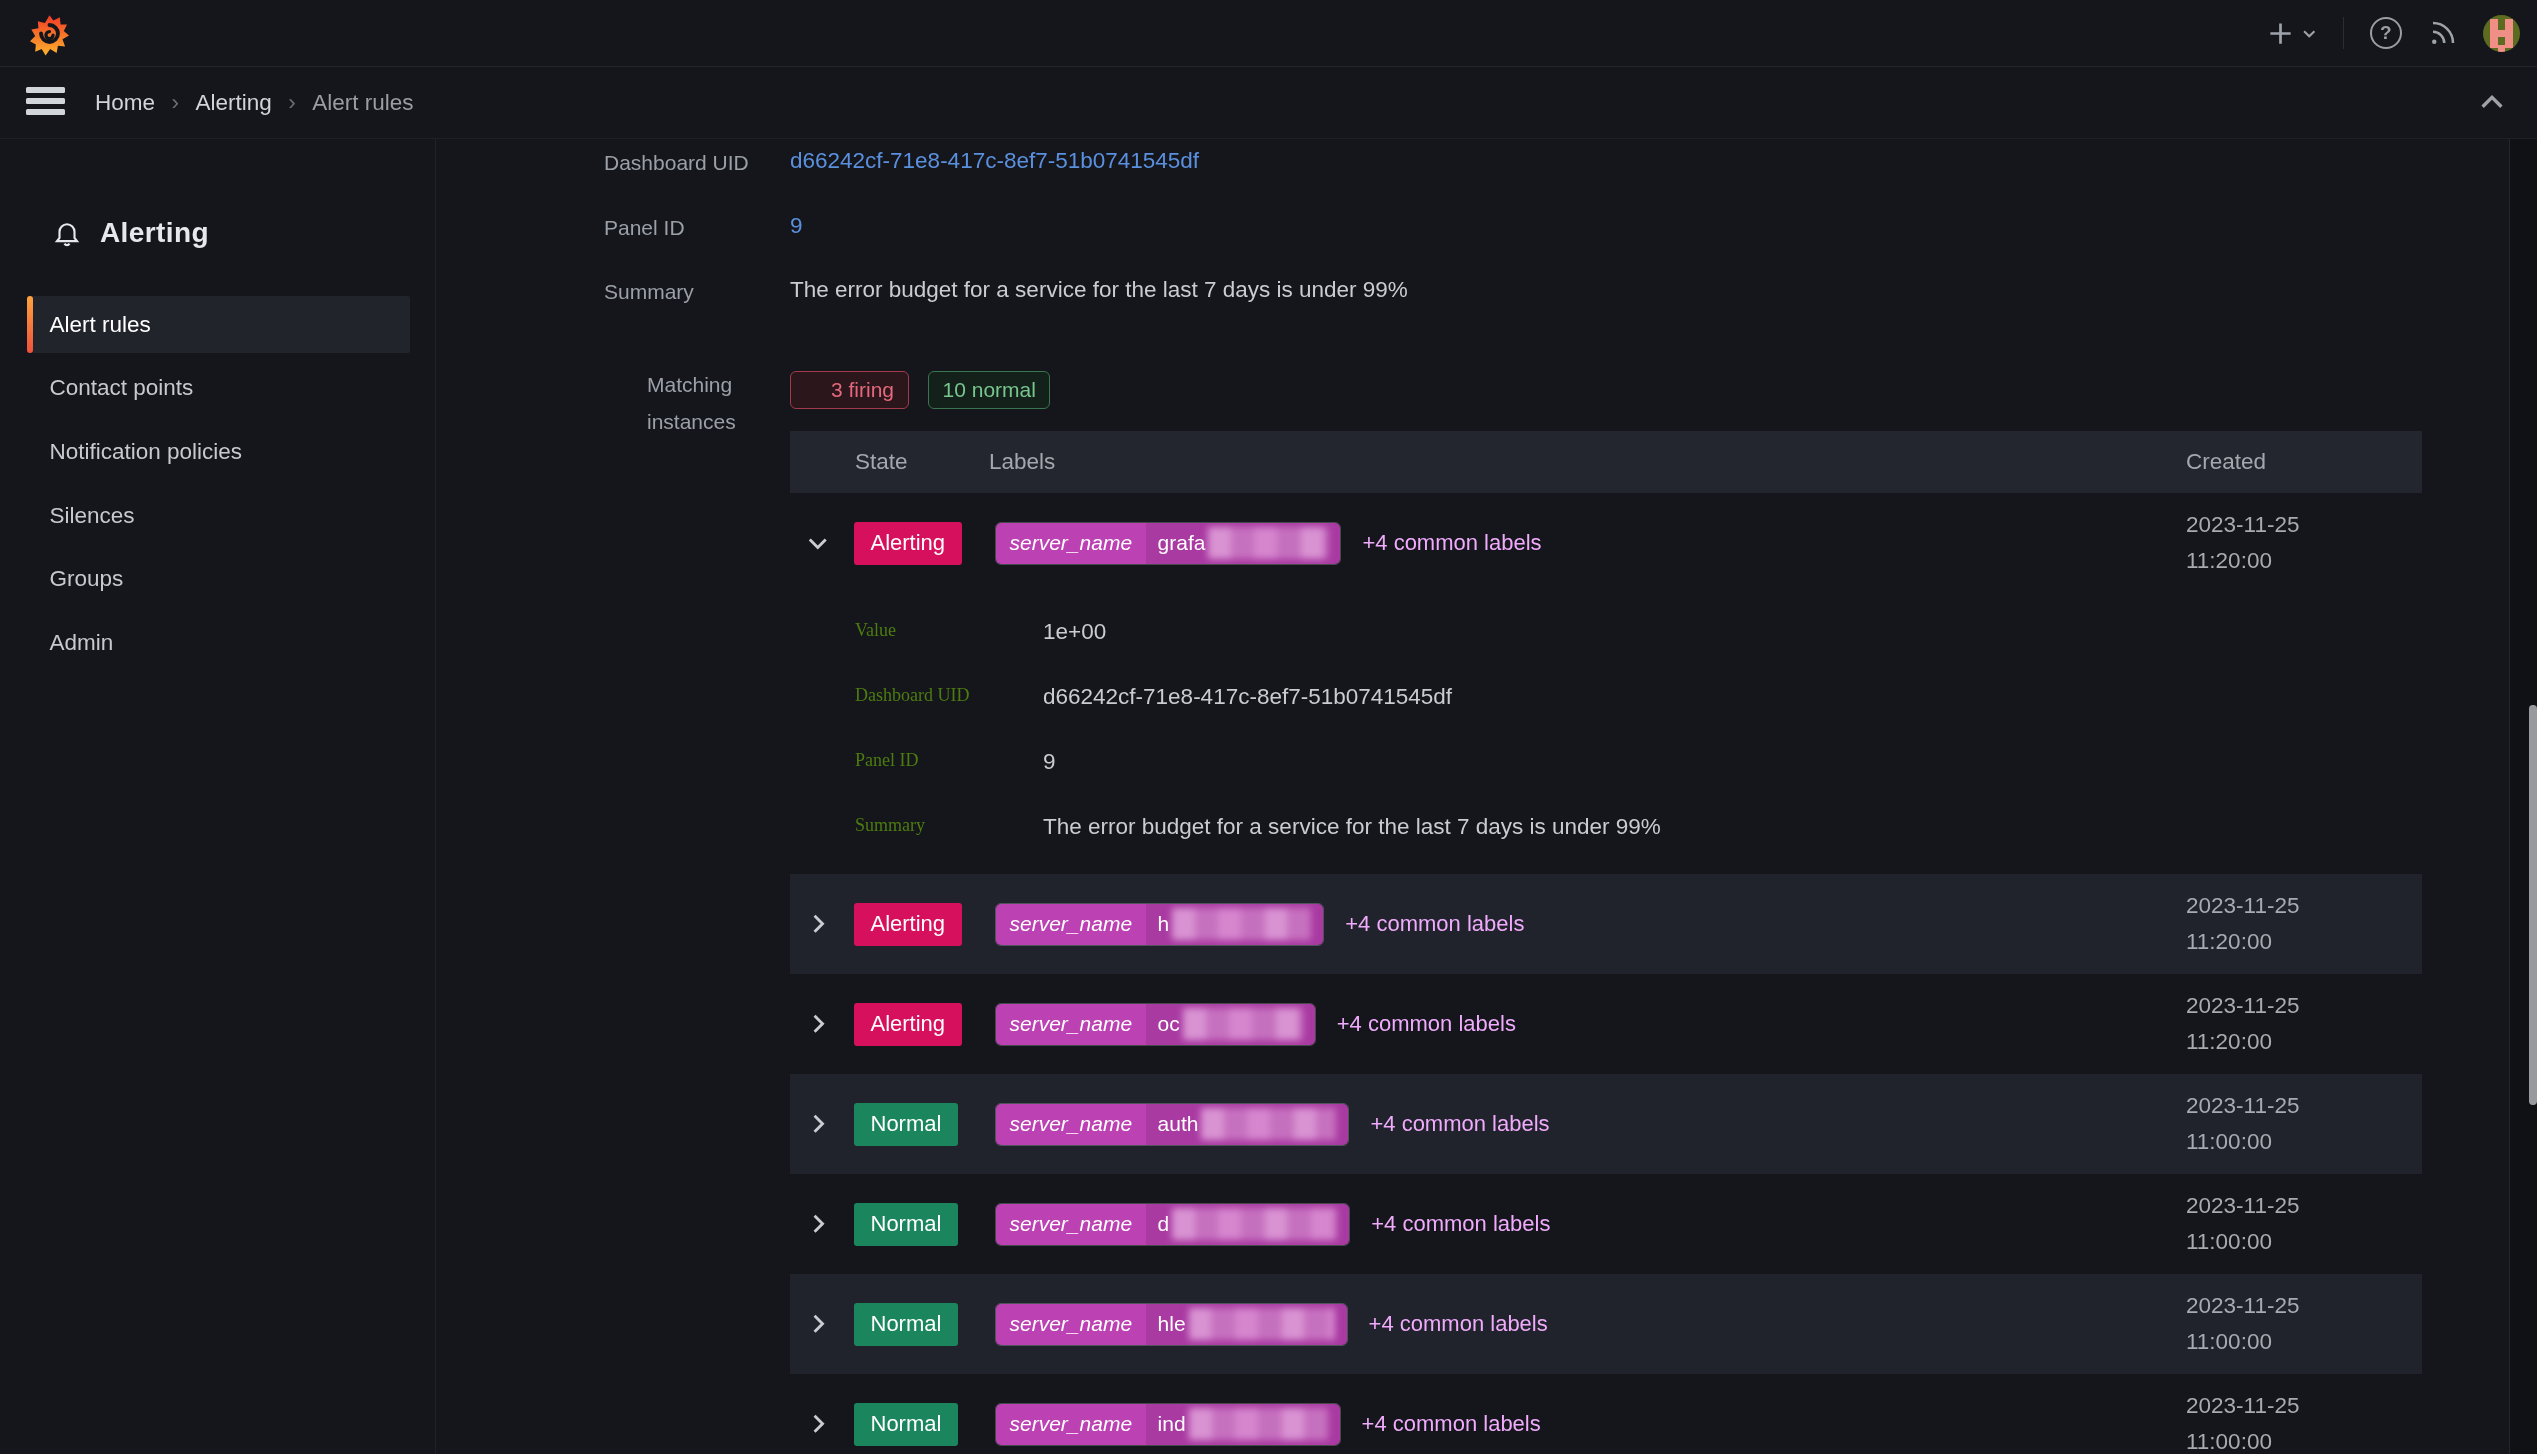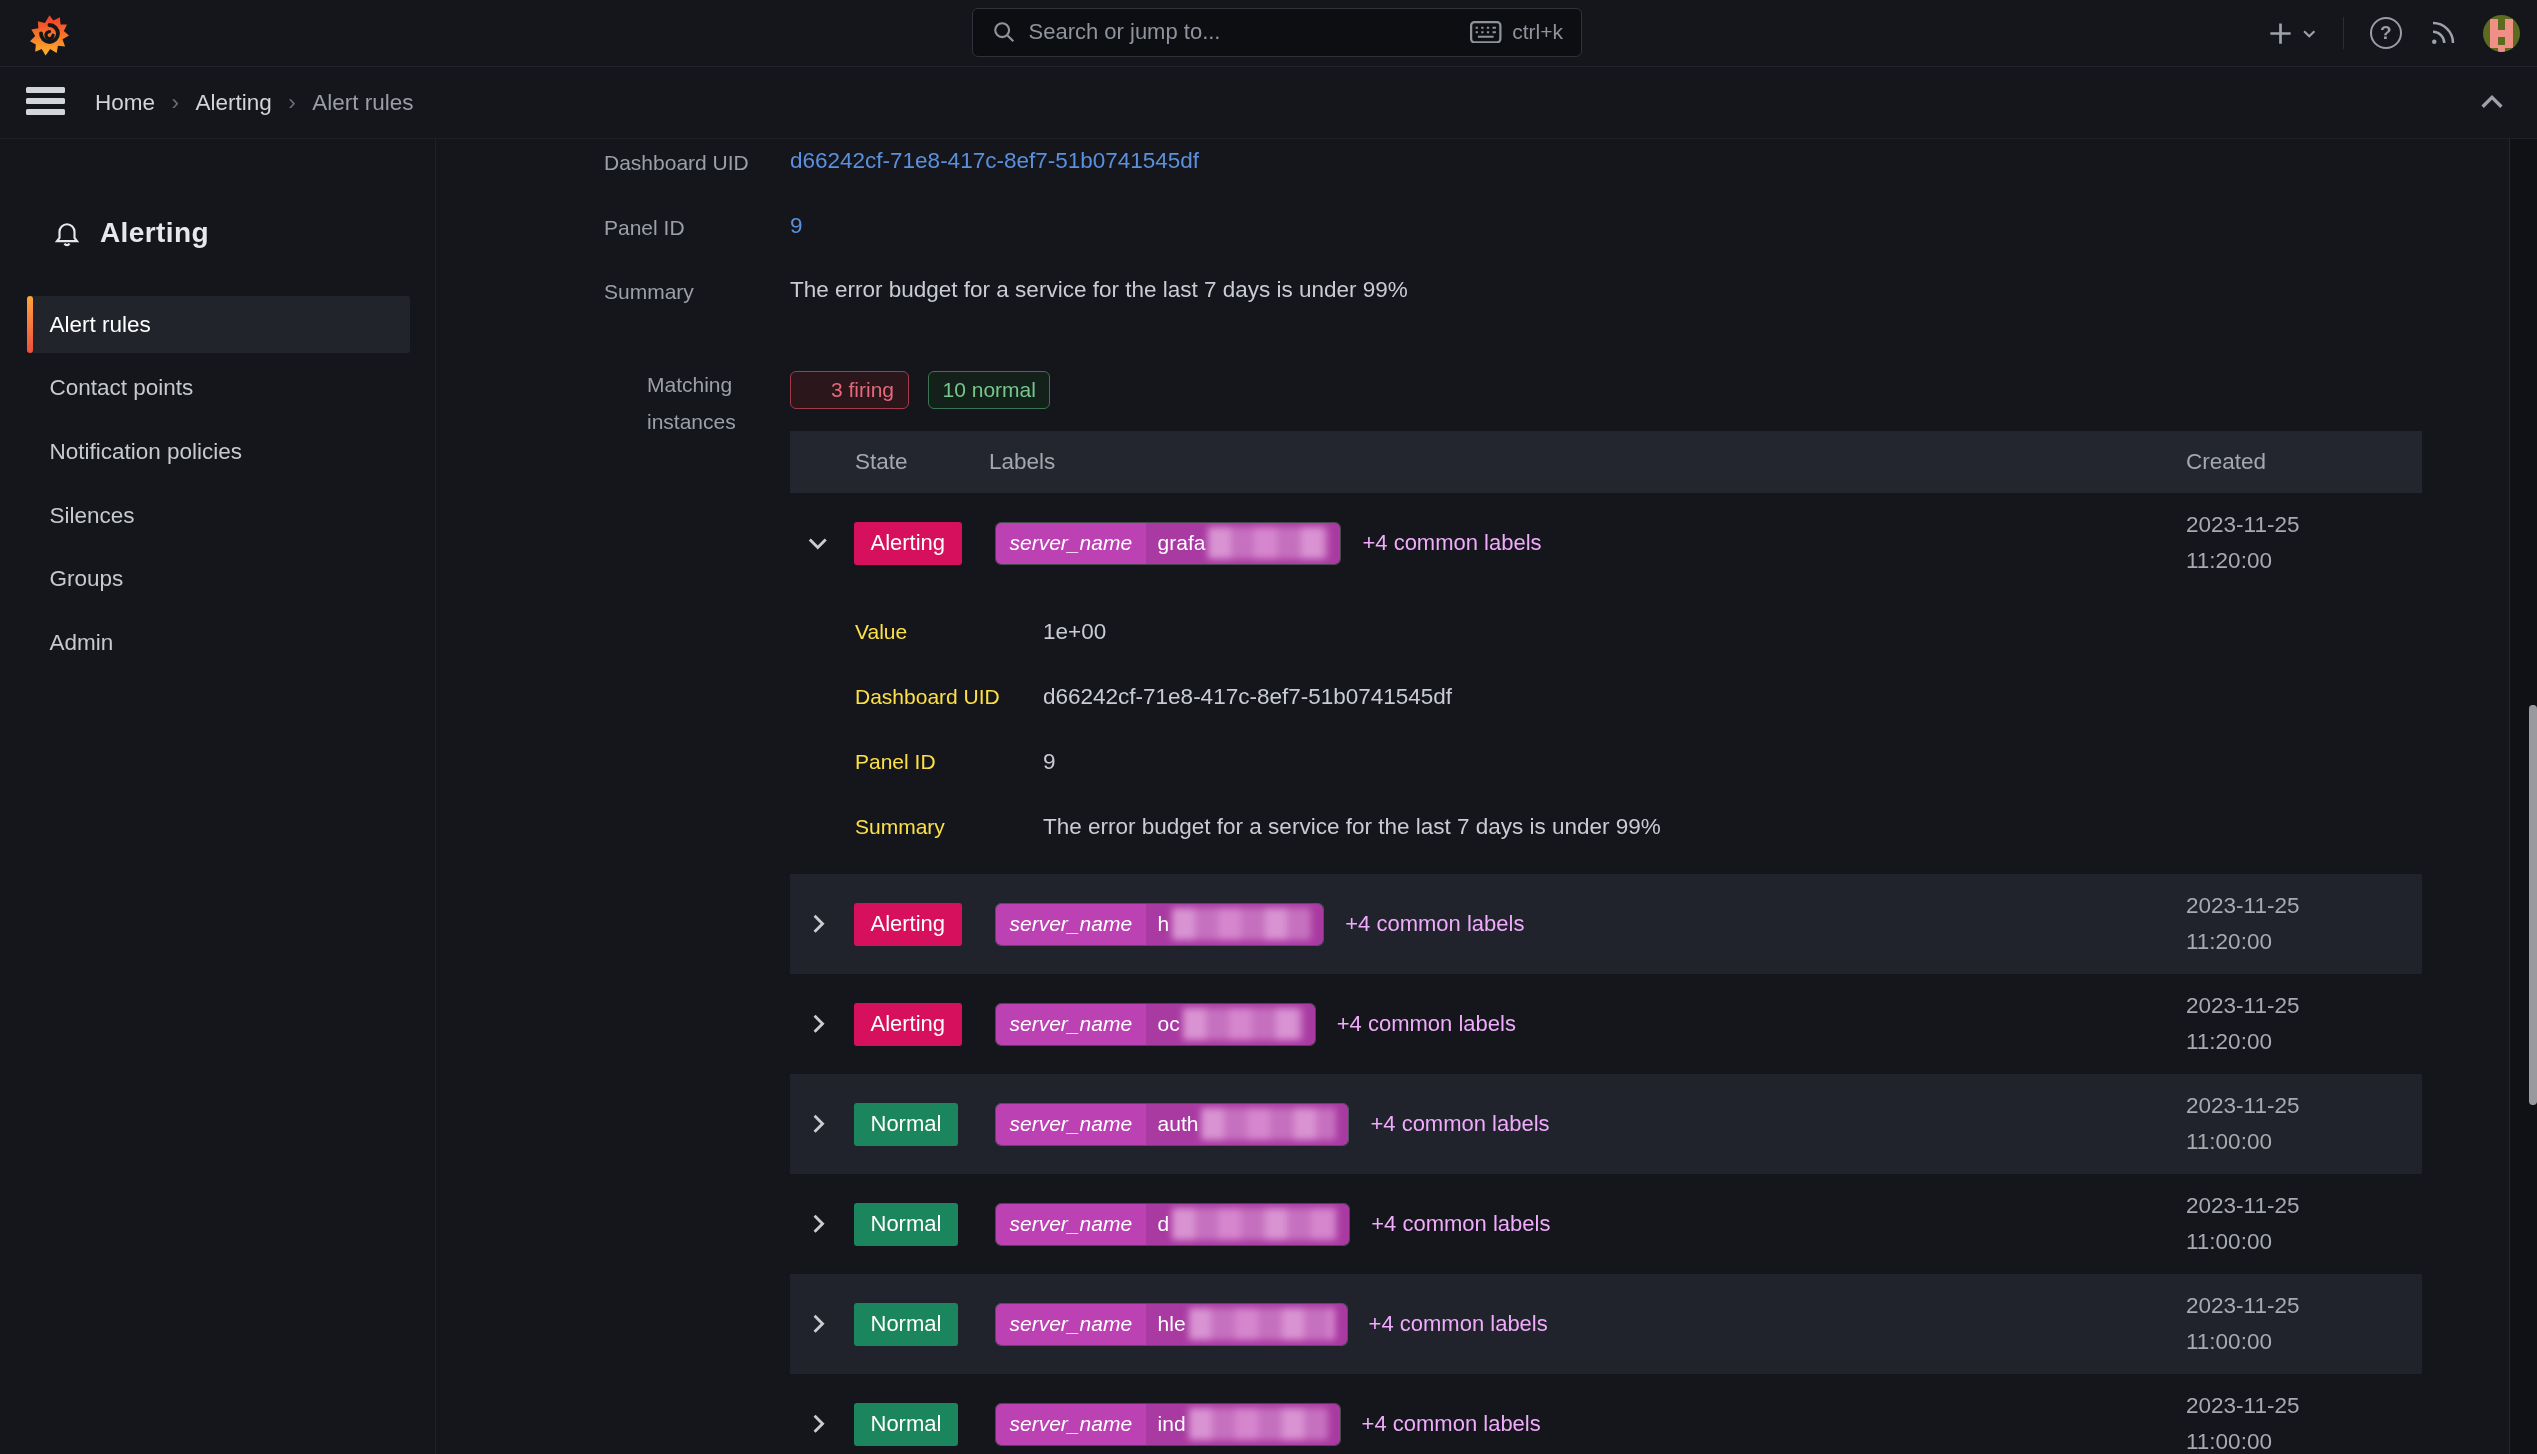--- a/index.html
+++ b/index.html
@@ -85,21 +85,21 @@
   .pill{display:flex;align-items:stretch;height:43px;border-radius:6px;overflow:hidden;
         font-size:21px;color:#fff;border:0.7px solid rgba(255,255,255,.22);box-sizing:border-box;}
   .pill-key{background:#bc41b3;display:flex;align-items:center;padding:0 13.5px;font-style:italic;}
   .pill-val{background:#a93aa2;display:flex;align-items:center;padding:0 12px;}
   .blur{height:31.5px;margin-left:3px;border-radius:2.2px;filter:blur(3.7px);
         background:repeating-linear-gradient(90deg,#d993d2 0 22.5px,#c671bf 22.5px 46px,#d586cd 46px 69px,#c570be 69px 93px);}
   .common{font-size:22px;color:#f0abfc;}
   .created-cell{position:absolute;left:1396px;top:14.2px;font-size:22.5px;color:#a7aab1;line-height:36px;}
   .details{padding:6px 0 15px 0;}
   .drow{height:65px;position:relative;}
-  .dlabel{position:absolute;left:65px;top:21px;font-size:21px;color:#fde047;}
+  .dlabel{position:absolute;left:65px;top:21px;font-size:18px;color:#4d7c0f;font-family:Liberation Serif, serif;}
   .dvalue{position:absolute;left:253px;top:19.5px;font-size:22.5px;color:#c9ccd2;}
 
   
   .gutter{position:absolute;right:0;top:139px;width:28px;bottom:0;background:#0f1115;}
   .gutter .thumb{position:absolute;right:1.5px;top:566px;width:7.5px;height:400px;
                  background:#97999e;border-radius:3.7px;cursor:grab;}
 </style>
 </head>
 <body>
 
@@ -111,34 +111,20 @@
         <stop offset="0" stop-color="#fcb32c"></stop>
             <stop offset="1" stop-color="#f23a26"></stop>
       </linearGradient>
         </defs>
       <path d="M30 2 L36 10 L46 5 L47 16 L57 16 L52 26 L60 33 L50 39 L54 50 L43 49 L41 60 L31 54 L24 64 L18 54 L8 58 L9 47 L0 42 L8 34 L2 24 L13 22 L12 11 L23 14 Z" fill="url(#lg)"></path>
       <path d="M30 17 a13 13 0 1 1 -13 13" fill="none" stroke="#14161b" stroke-width="6" stroke-linecap="round"></path>
       <path d="M30 27 a5.5 5.5 0 1 0 5.5 5.5" fill="none" stroke="#14161b" stroke-width="5" stroke-linecap="round"></path>
     </svg>
   </div>
 
-  <div class="search">
-    <svg class="mag" viewBox="0 0 24 24" fill="none" stroke="currentColor" stroke-width="2">
-      <circle cx="10.5" cy="10.5" r="6.5"></circle>
-        <path d="M15.5 15.5 L21 21"></path>
-    </svg>
-    <span class="ph">Search or jump to...</span>
-    <span class="right">
-      <svg class="kbd" viewBox="0 0 28 20" fill="none" stroke="currentColor">
-        <rect x="1" y="1" width="26" height="18" rx="3" stroke-width="2"></rect>
-        <path d="M5 6h2M10 6h2M15 6h2M20 6h3M5 10h2M10 10h2M15 10h2M20 10h3M7 14h14" stroke-width="1.8"></path>
-      </svg>
-      <span class="sc">ctrl+k</span>
-    </span>
-  </div>
 
   <div class="top-actions">
     <div class="new-btn">
       <svg width="27" height="27" viewBox="0 0 16 16" fill="none" stroke="currentColor" stroke-width="1.6">
           <path d="M8 2v12M2 8h12"></path>
         </svg>
       <svg width="16.5" height="16.5" viewBox="0 0 16 16" fill="none" stroke="currentColor" stroke-width="2">
           <path d="M3 6l5 5 5-5"></path>
         </svg>
     </div>

